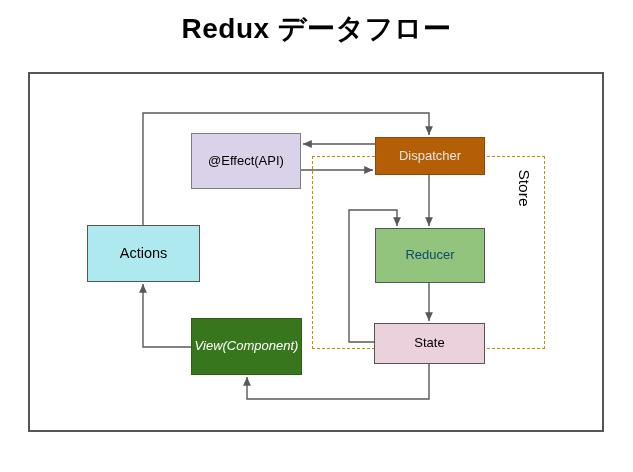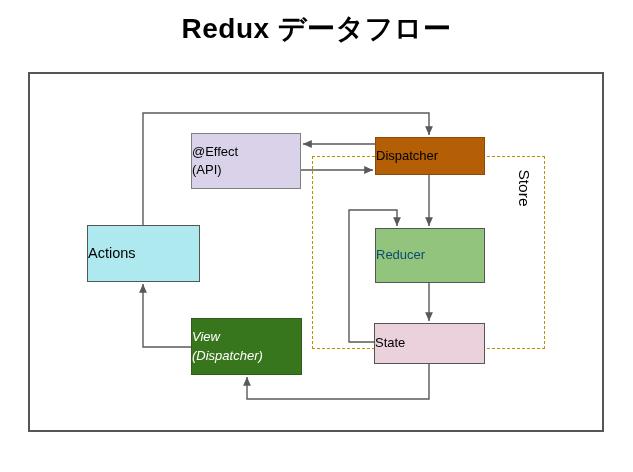--- a/index.html
+++ b/index.html
@@ -6,21 +6,21 @@
     font-family:"Liberation Sans","DejaVu Sans",sans-serif;}
   .stage{position:relative;width:547px;height:472px;background:#fff;}
   .title{position:absolute;left:0;top:10px;width:633px;text-align:center;
     font-size:28px;font-weight:bold;color:#000;letter-spacing:0.5px;}
   .diagram{position:absolute;left:28px;top:72px;width:576px;height:360px;
     border:2px solid #555;background:#fff;box-sizing:border-box;}
   .store{position:absolute;left:282px;top:82px;width:233px;height:193px;
     border:1.6px dashed var(--store-color,#bf9000);box-sizing:border-box;}
   .store-label{position:absolute;left:474px;top:105px;width:40px;text-align:center;
     transform:rotate(90deg);font-size:15.5px;color:#000;}
-  .node{position:absolute;display:flex;flex-direction:column;align-items:flex-start;
+  .node{position:absolute;display:flex;flex-direction:row;align-items:center;
     justify-content:center;border:1.4px solid #555;box-sizing:border-box;
     font-size:13px;line-height:1.4;text-align:center;}
   .node-effect{left:161px;top:59px;width:110px;height:56px;}
   .node-dispatcher{left:345px;top:63px;width:110px;height:38px;}
   .node-actions{left:57px;top:151px;width:113px;height:57px;font-size:14.5px;}
   .node-reducer{left:345px;top:154px;width:110px;height:55px;}
   .node-view{left:161px;top:244px;width:111px;height:57px;}
   .node-state{left:344px;top:249px;width:111px;height:41px;}
   svg.wires{position:absolute;left:0;top:0;width:576px;height:360px;}
   svg.wires path{fill:none;stroke:var(--wire-color,#595959);stroke-width:1.4px;}
@@ -51,35 +51,35 @@
       <path d="M399,209 L399,247" marker-end="url(#arr)"></path>
       <path d="M399,290 L399,325 L217,325 L217,303" marker-end="url(#arr)"></path>
       <path d="M161,273 L113,273 L113,210" marker-end="url(#arr)"></path>
     </svg>
 
     <div class="node node-effect" style="background: rgb(217, 210, 233); border-color: rgb(128, 128, 128); color: rgb(0, 0, 0);">
       <span>@Effect</span>
       <span>(API)</span>
     </div>
 
-    <div class="node node-dispatcher" style="background: rgb(180, 95, 6); border-color: rgb(138, 74, 8); color: #000000;">
+    <div class="node node-dispatcher" style="background: rgb(180, 95, 6); border-color: rgb(138, 74, 8); color: #e5e5e5;">
       <span>Dispatcher</span>
     </div>
 
     <div class="node node-actions" style="background: rgb(174, 233, 240); border-color: rgb(85, 85, 85); color: rgb(0, 0, 0);">
       <span>Actions</span>
     </div>
 
     <div class="node node-reducer" style="background: rgb(147, 196, 125); border-color: rgb(85, 85, 85); color: #0c4a6e;">
       <span>Reducer</span>
     </div>
 
     <div class="node node-view" style="background: rgb(56, 118, 29); border-color: rgb(45, 94, 24); color: rgb(255, 255, 255); font-style: italic;">
       <span>View</span>
-      <span>(Dispatcher)</span>
+      <span>(Component)</span>
     </div>
 
     <div class="node node-state" style="background: rgb(234, 209, 220); border-color: rgb(85, 85, 85); color: rgb(0, 0, 0);">
       <span>State</span>
     </div>
 
   </div>
 </div>
 
 </body></html>

